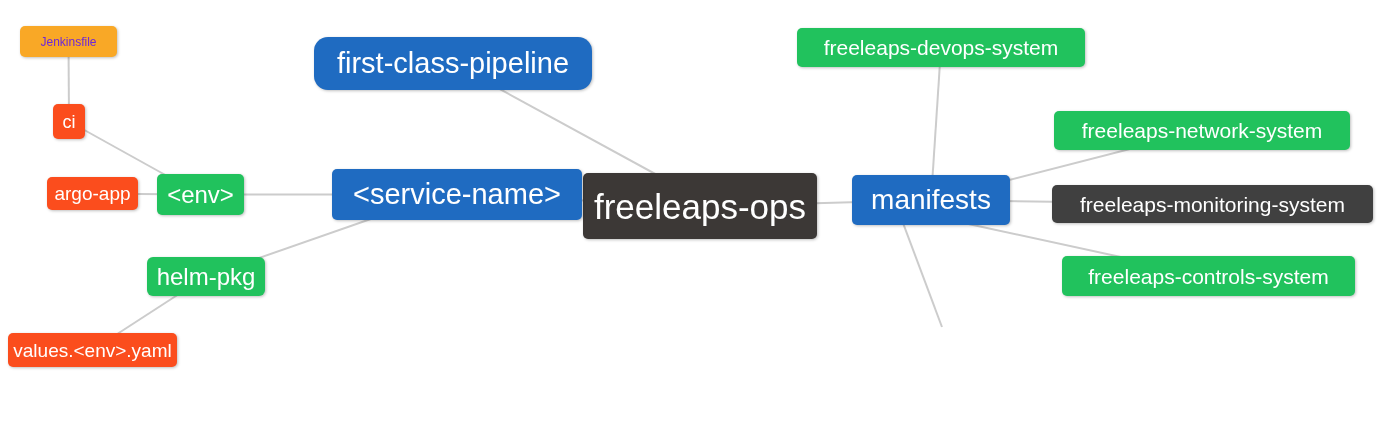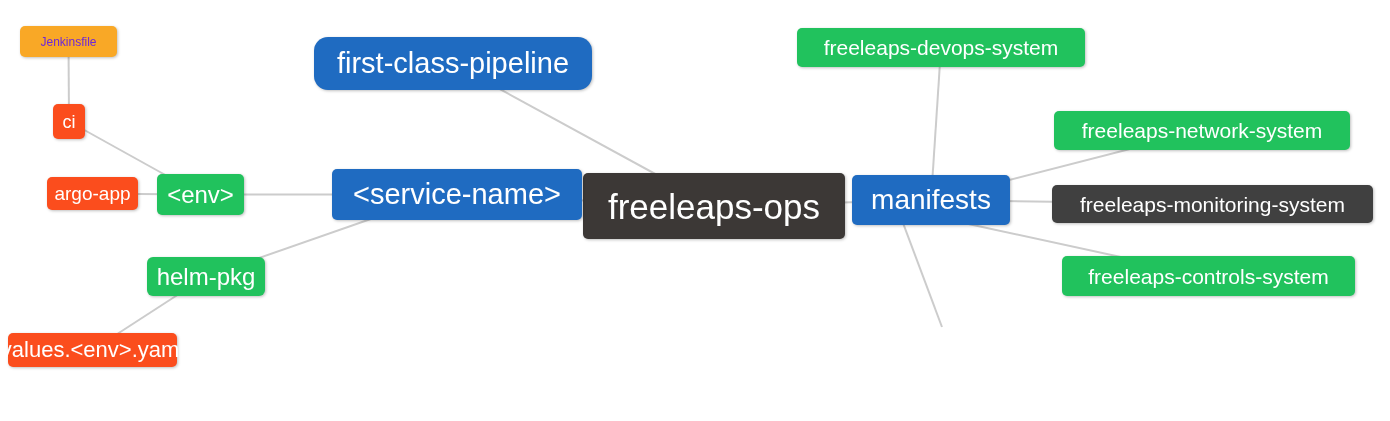--- a/index.html
+++ b/index.html
@@ -51,21 +51,21 @@
       <line x1="200.5" y1="194.5" x2="69" y2="121.5" stroke="#CCCCCC" stroke-width="2"></line>
       <line x1="69" y1="121.5" x2="68.5" y2="41.5" stroke="#CCCCCC" stroke-width="2"></line>
       <line x1="206" y1="276.5" x2="92.5" y2="350" stroke="#CCCCCC" stroke-width="2"></line>
       <line x1="931" y1="200" x2="941" y2="47.5" stroke="#CCCCCC" stroke-width="2"></line>
       <line x1="931" y1="200" x2="1202" y2="130.5" stroke="#CCCCCC" stroke-width="2"></line>
       <line x1="931" y1="200" x2="1212.5" y2="204" stroke="#CCCCCC" stroke-width="2"></line>
       <line x1="950" y1="220" x2="1208.5" y2="276" stroke="#CCCCCC" stroke-width="2"></line>
       <line x1="900" y1="215" x2="942" y2="327" stroke="#CCCCCC" stroke-width="2"></line>
     </svg>
 
-<div class="node" style="left: 583px; top: 173px; width: 262px; height: 66px; background: rgb(60, 56, 54); font-size: 35px; color: rgb(255, 255, 255);">
+<div class="node" style="left: 583px; top: 173px; width: 234px; height: 66px; background: rgb(60, 56, 54); font-size: 35px; color: rgb(255, 255, 255);">
       <span>freeleaps-ops</span>
     </div>
     <div class="node" style="left: 314px; top: 37px; width: 278px; height: 53px; background: rgb(31, 107, 193); font-size: 29px; color: rgb(255, 255, 255); border-radius: 14px;">
       <span>first-class-pipeline</span>
     </div>
     <div class="node" style="left: 316px; top: 169px; width: 250px; height: 51px; background: rgb(31, 107, 193); font-size: 29px; color: rgb(255, 255, 255); margin-left: 16px;">
       <span>&lt;service-name&gt;</span>
     </div>
     <div class="node" style="left: 852px; top: 175px; width: 158px; height: 50px; background: rgb(31, 107, 193); font-size: 28px; color: rgb(255, 255, 255);">
       <span>manifests</span>
@@ -75,21 +75,21 @@
     </div>
     <div class="node" style="left: 147px; top: 257px; width: 118px; height: 39px; background: rgb(33, 194, 93); font-size: 24px; color: rgb(255, 255, 255); border-radius: 6px;">
       <span>helm-pkg</span>
     </div>
     <div class="node" style="left: 53px; top: 104px; width: 32px; height: 35px; background: rgb(251, 77, 29); font-size: 18px; color: rgb(255, 255, 255);">
       <span>ci</span>
     </div>
     <div class="node" style="left: 31px; top: 177px; width: 91px; height: 33px; background: rgb(251, 77, 29); font-size: 19px; color: rgb(255, 255, 255); margin-left: 16px;">
       <span>argo-app</span>
     </div>
-    <div class="node" style="left: 8px; top: 333px; width: 169px; height: 34px; background: rgb(251, 77, 29); font-size: 22px; color: rgb(255, 255, 255);">
+    <div class="node" style="left: 8px; top: 333px; width: 169px; height: 34px; background: rgb(251, 77, 29); font-size: 19px; color: rgb(255, 255, 255);">
       <span>values.&lt;env&gt;.yaml</span>
     </div>
     <div class="node" style="left: 20px; top: 26px; width: 97px; height: 31px; background: rgb(249, 168, 38); font-size: 12px; color: #6d28d9;">
       <span>Jenkinsfile</span>
     </div>
     <div class="node" style="left: 797px; top: 28px; width: 288px; height: 39px; background: rgb(33, 194, 93); font-size: 21px; color: rgb(255, 255, 255); align-items: center;">
       <span>freeleaps-devops-system</span>
     </div>
     <div class="node" style="left: 1054px; top: 111px; width: 296px; height: 39px; background: rgb(33, 194, 93); font-size: 21px; color: rgb(255, 255, 255);">
       <span>freeleaps-network-system</span>

